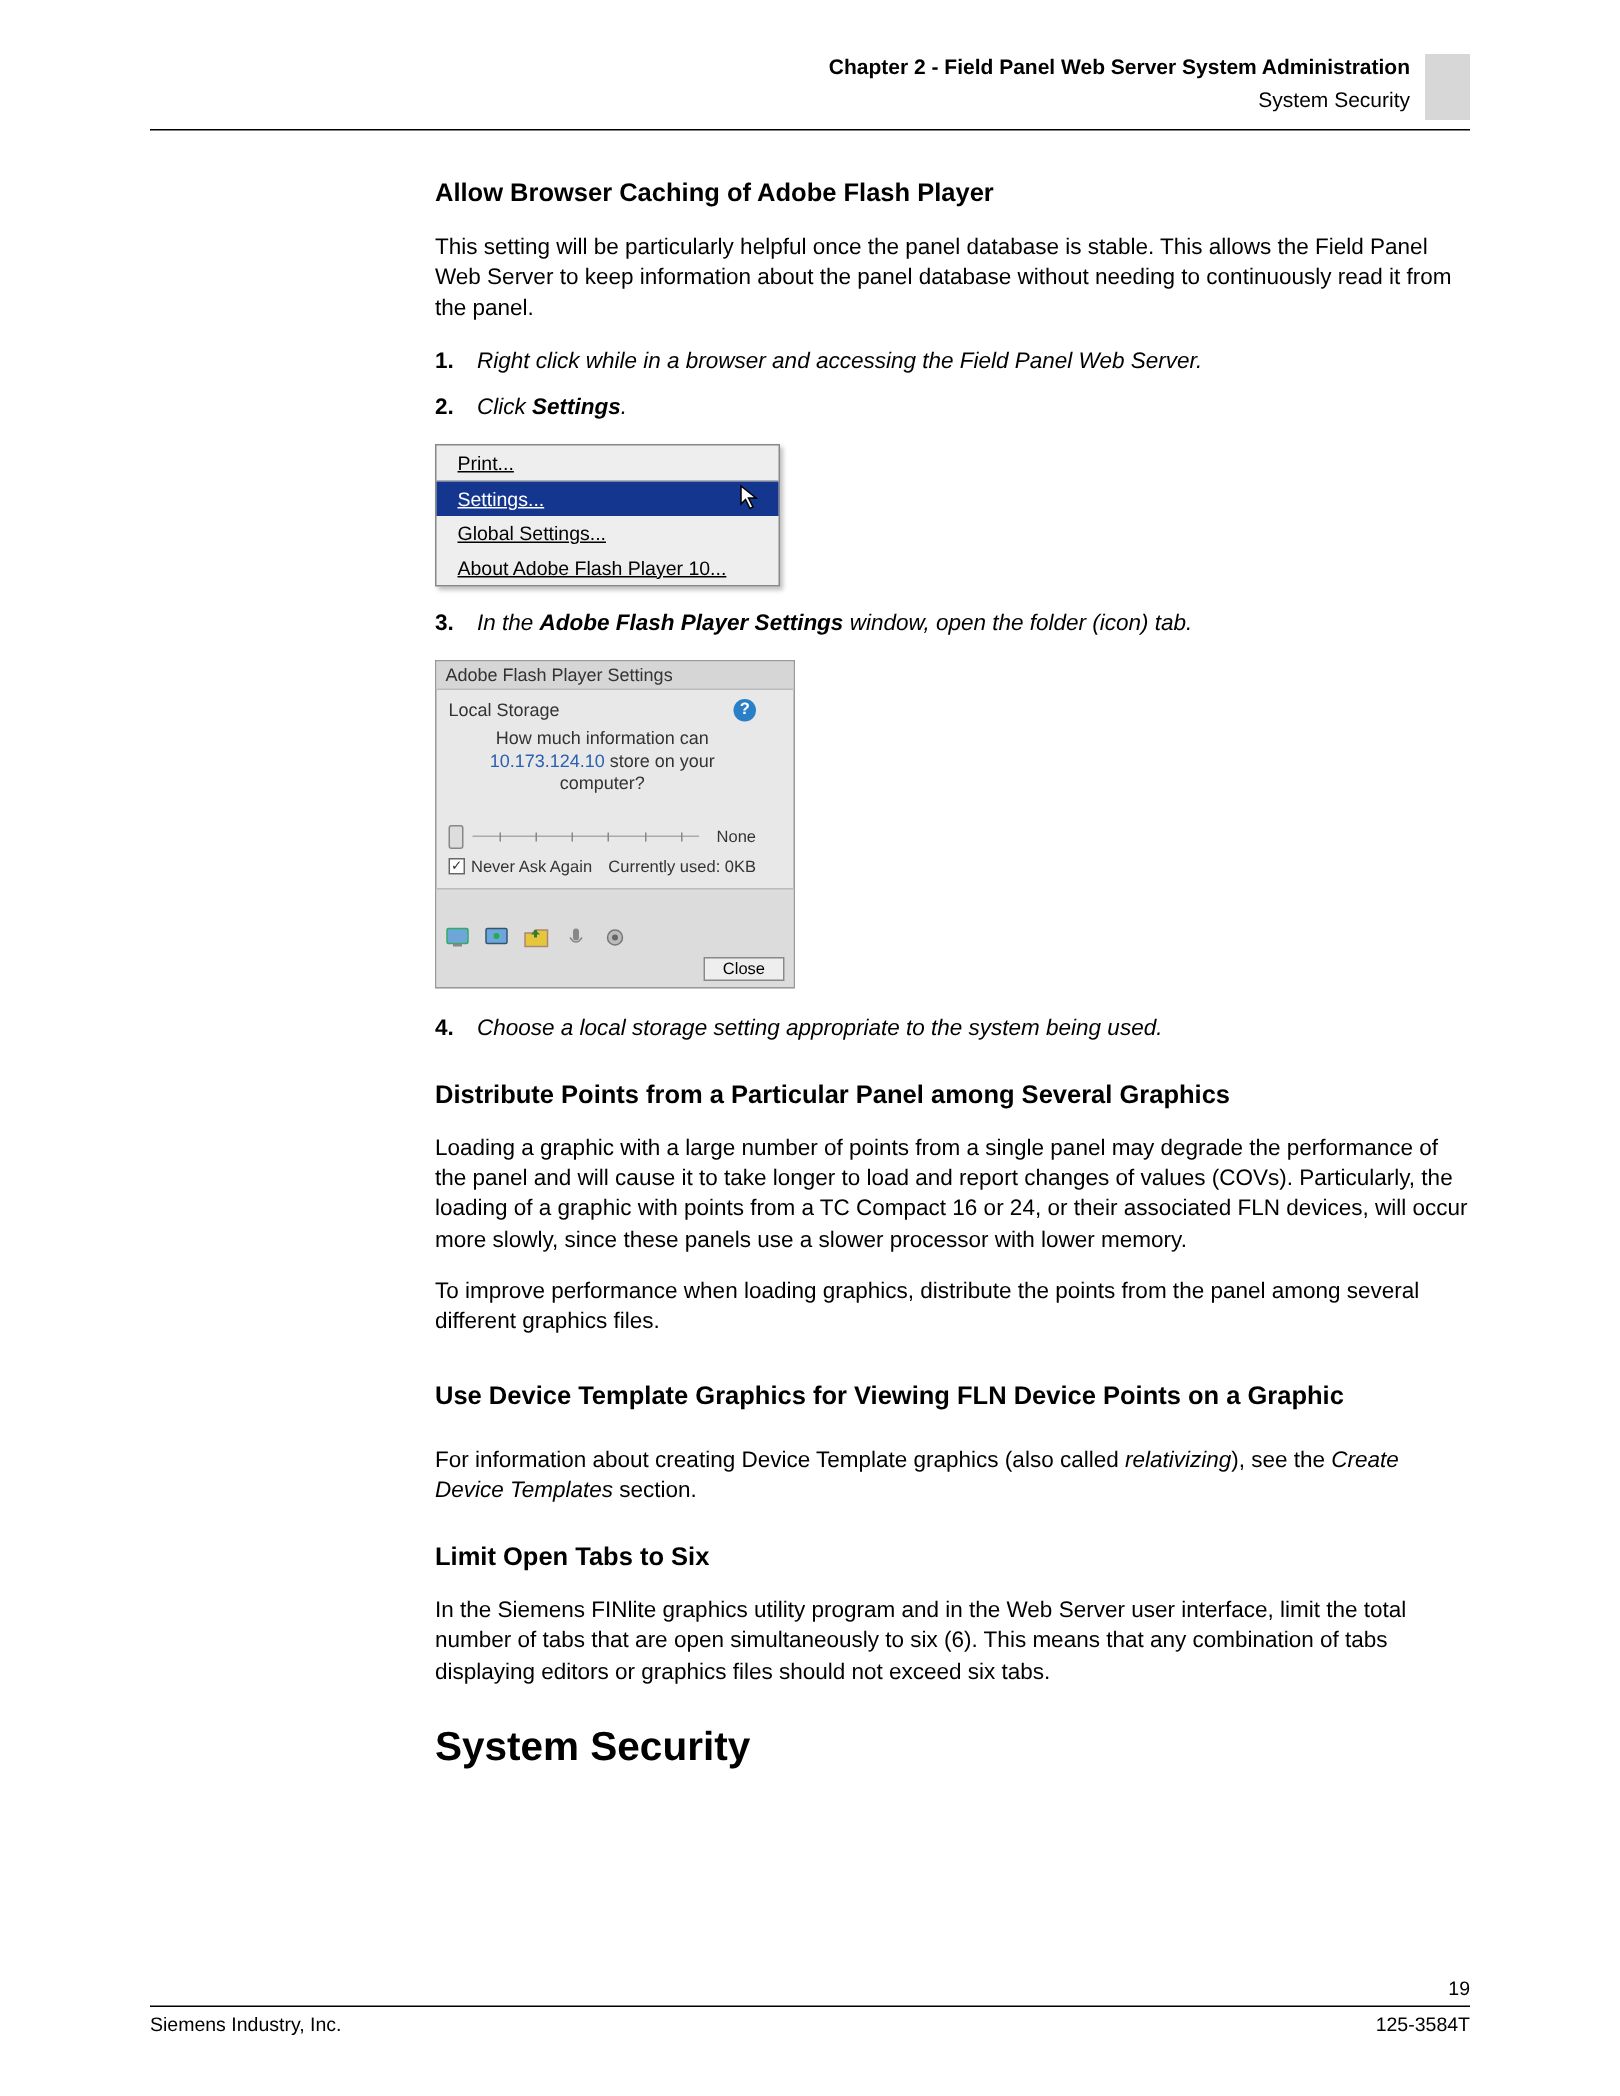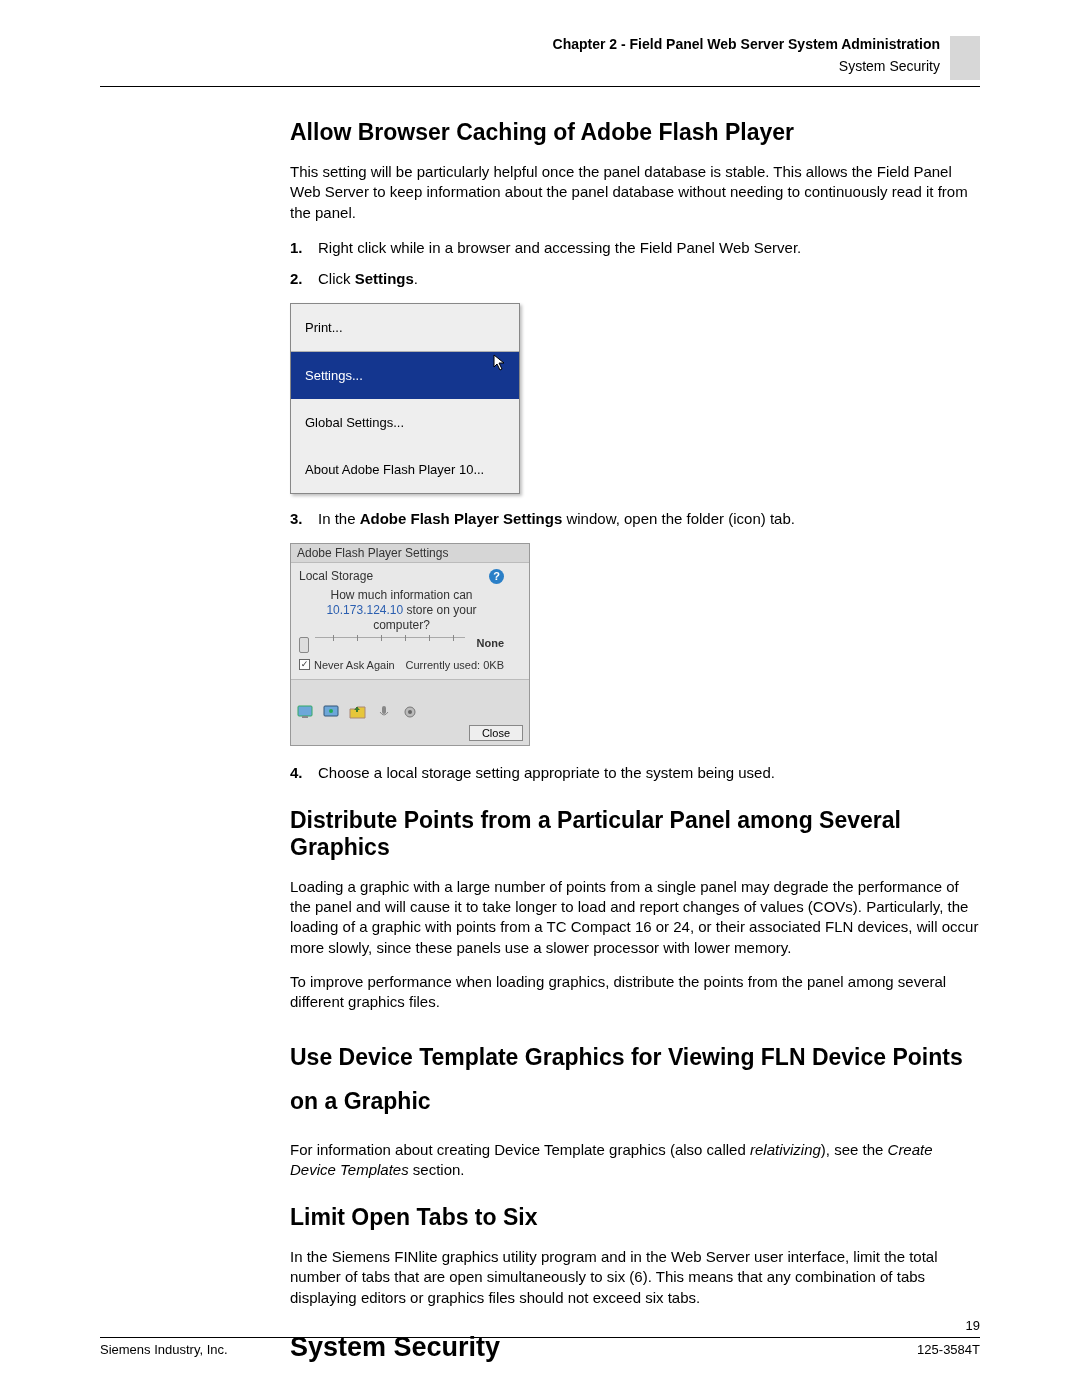--- a/index.html
+++ b/index.html
@@ -41,21 +41,21 @@
   hr.top-rule {
     border: none;
     border-top: 1px solid #000;
     margin: 4px 0 32px 0;
   }
   .content {
     margin-left: 190px;
     margin-right: 0;
   }
   h3.sec-heading {
-    font-size: 23px;
+    font-size: 17px;
     font-weight: bold;
     margin: 0 0 16px 0;
   }
   .para {
     line-height: 1.35;
     margin-bottom: 14px;
   }
   ol.steps {
     list-style: none;
     padding: 0;
@@ -64,39 +64,40 @@
   ol.steps > li {
     display: flex;
     margin-bottom: 10px;
     line-height: 1.4;
   }
   ol.steps > li .num {
     width: 28px;
     flex-shrink: 0;
     font-weight: bold;
   }
-  ol.steps > li .body { flex: 1; }
+  ol.steps > li .body { flex: 1; font-style: italic; }
   .bold { font-weight: bold; }
   .italic { font-style: italic; }
 
   
   .ctxmenu {
     width: 230px;
     border: 1px solid #888;
     background: #eee;
     margin: 4px 0 14px 0;
     font-family: Tahoma, Arial, sans-serif;
     font-size: 13px;
     box-shadow: 2px 2px 3px rgba(0,0,0,0.25);
     position: relative;
   }
   .ctxmenu .row {
-    padding: 16px 14px;
+    padding: 4px 14px;
     color: #000;
     position: relative;
+    text-decoration: underline;
   }
   .ctxmenu .sep {
     border-top: 1px solid #b0b0b0;
     margin: 0;
   }
   .ctxmenu .highlight {
     background: #14368f;
     color: #ffffff;
   }
   .cursor {
@@ -137,22 +138,22 @@
     color: #fff;
     font-weight: bold;
     font-size: 11px;
     text-align: center;
     line-height: 15px;
   }
   .flashdlg .q { line-height: 1.25; text-align: center; }
   .flashdlg .ip { color: #2b5fb0; }
   .flashdlg .slider {
     display: flex;
-    margin: 4px 0 6px 0;
-    font-weight: bold;
+    align-items: center;
+    margin: 20px 0 6px 0;
   }
   .flashdlg .thumb {
     width: 10px; height: 16px;
     background: #ddd;
     border: 1px solid #888;
     border-radius: 2px;
   }
   .flashdlg .track {
     flex: 1;
     height: 0;

